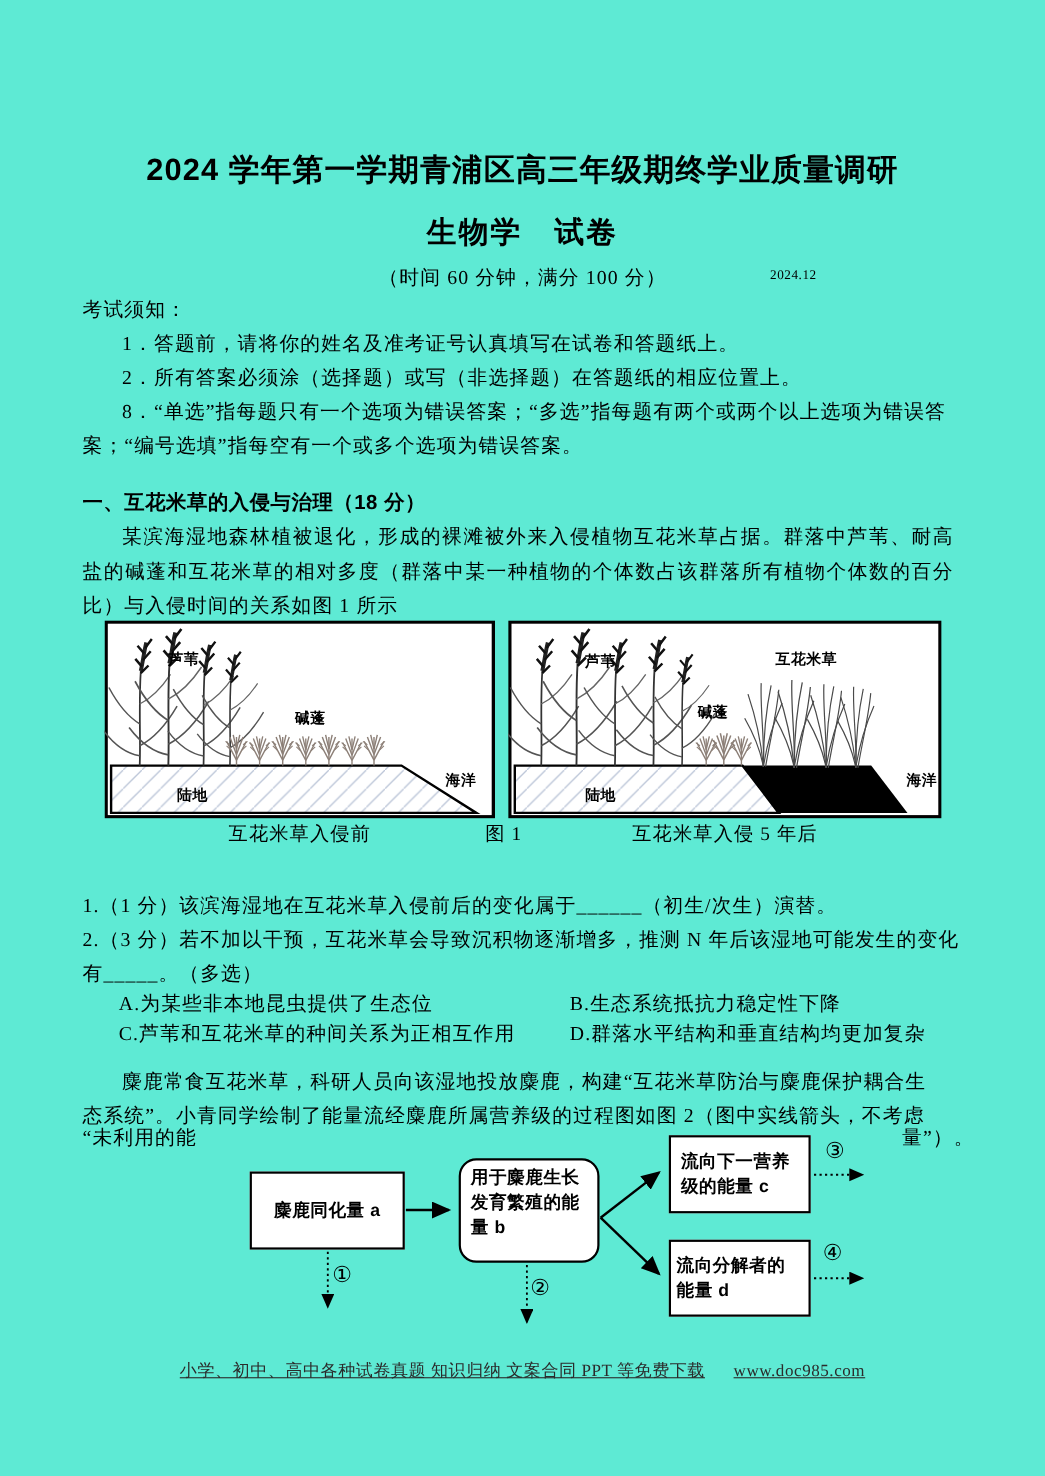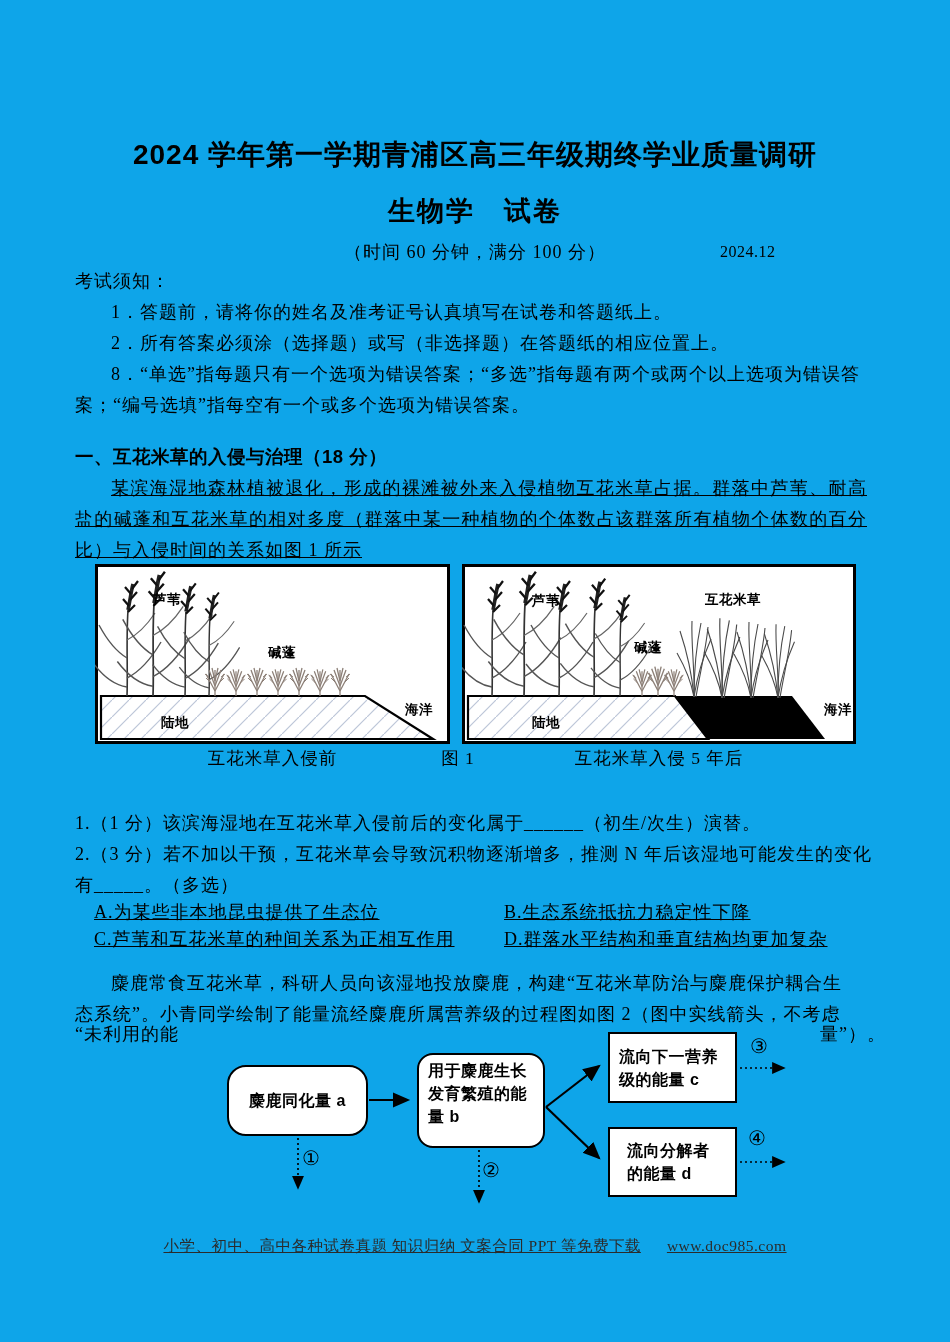--- a/index.html
+++ b/index.html
@@ -1,62 +1,62 @@
 <!DOCTYPE html>
 <html><head>
 <meta charset="utf-8">
 <style>
   * { margin:0; padding:0; box-sizing:border-box; }
   html,body { background:#888; }
   .page{
     position:relative; width:950px; height:1342px; margin:0 auto;
-    background:#0ea5e9; color:#000;
+    background:#5eead4; color:#000;
     font-family:"Liberation Serif","DejaVu Serif",serif;
     font-size:18px; letter-spacing:1px; overflow:hidden;
   }
   .abs{ position:absolute; }
   .center{ left:0; width:100%; text-align:center; }
   .doc-title{ top:136px; font-size:28px; font-weight:bold; letter-spacing:1px;
     font-family:"Liberation Sans","DejaVu Sans",sans-serif; }
   .doc-subtitle{ top:193px; font-size:27px; font-weight:bold; letter-spacing:2px;
     font-family:"Liberation Sans","DejaVu Sans",sans-serif; }
   .info-line{ top:240px; font-size:18px;font-family:Liberation Serif, serif; }
-  .info-date{ top:243px; left:700px; font-size:16px; letter-spacing:0.5px;margin-left:20px; }
+  .info-date{ top:243px; left:700px; font-size:12px; letter-spacing:0.5px; }
   .notice{ top:266px; left:75px; width:792px; line-height:31px; }
   .notice p.indent{ text-indent:2em; }
   .sec-heading{ top:444px; left:75px; font-size:18.5px; font-weight:bold; letter-spacing:0.5px;
     font-family:"Liberation Sans","DejaVu Sans",sans-serif; }
-  .intro{ top:473px; left:75px; width:792px; line-height:31px; text-indent:2em; text-align:justify;text-decoration:underline; }
+  .intro{ top:473px; left:75px; width:792px; line-height:31px; text-indent:2em; text-align:justify; }
   .fig1{ top:562px; left:0; width:950px; height:212px; }
   .fig1 svg{ position:absolute; top:2px; }
   .fig1 .p1{ left:95px; }
   .fig1 .p2{ left:462px; }
   .cap{ position:absolute; top:184px; font-size:17.5px; text-align:center; letter-spacing:1px; }
   .cap1{ left:95px; width:355px; }
   .capm{ left:418px; width:80px; }
   .cap2{ left:462px; width:394px; }
   .q{ left:75px; width:800px; line-height:31px; }
   .q1{ top:808px; }
   .q2{ top:839px; }
   .q2c{ top:870px; }
-  .opts{ top:899px; left:94px; width:790px; display:grid;
-    grid-template-columns:410px auto; line-height:27px;text-decoration:underline; }
+  .opts{ top:899px; left:108px; width:790px; display:grid;
+    grid-template-columns:410px auto; line-height:27px; }
   .passage2{ top:968px; left:75px; width:792px; line-height:31px; text-align:justify; }
   .passage2 .ind{ text-indent:2em; }
   .fig2{ top:1018px; left:0; width:788px; height:205px; font-family:"Liberation Sans","DejaVu Sans",sans-serif; }
   .fig2 .ptext{ position:absolute; top:2px; font-family:"Liberation Serif","DejaVu Serif",serif;
     font-size:18px; line-height:28px; }
   .fbox{ position:absolute; border:2px solid #000; background:#fff;
     font-size:16px; font-weight:600; line-height:23px; letter-spacing:0.5px;
     display:flex; align-items:center; }
   .fbox.centered{ justify-content:center; text-align:center; }
-  .fbox-a{ left:227px; top:47px;  width:141px; height:71px;border-radius:19px; }
+  .fbox-a{ left:227px; top:47px;  width:141px; height:71px; }
   .fbox-b{ left:417px; top:35px;  width:128px; height:95px; padding:4px 9px; align-items:flex-start;border-radius:16px; }
   .fbox-c{ left:608px; top:14px;  width:129px; height:71px; padding:4px 9px; }
-  .fbox-d{ left:608px; top:109px; width:129px; height:70px; padding:4px 17px; }
+  .fbox-d{ left:608px; top:109px; width:129px; height:70px; padding:4px 5px; }
   .fc-arrows{ position:absolute; left:0; top:0; }
   .cnum{ position:absolute; font-size:20px; letter-spacing:0;
     font-family:"Liberation Serif","DejaVu Serif",serif; }
   .n1{ left:302px; top:128px; } .n2{ left:482px; top:140px; }
   .n3{ left:750px; top:16px; }  .n4{ left:748px; top:108px; }
   .footer{ top:1236px; font-size:15.5px; letter-spacing:0.5px; color:#2b2b2b;text-decoration:underline; }
   .footer .url{ margin-left:26px; }
   svg text{ font-family:"Liberation Sans","DejaVu Sans",sans-serif; font-weight:600; letter-spacing:0.5px; }
   .defs-holder{ position:absolute; width:0; height:0; overflow:hidden; }
 </style>

